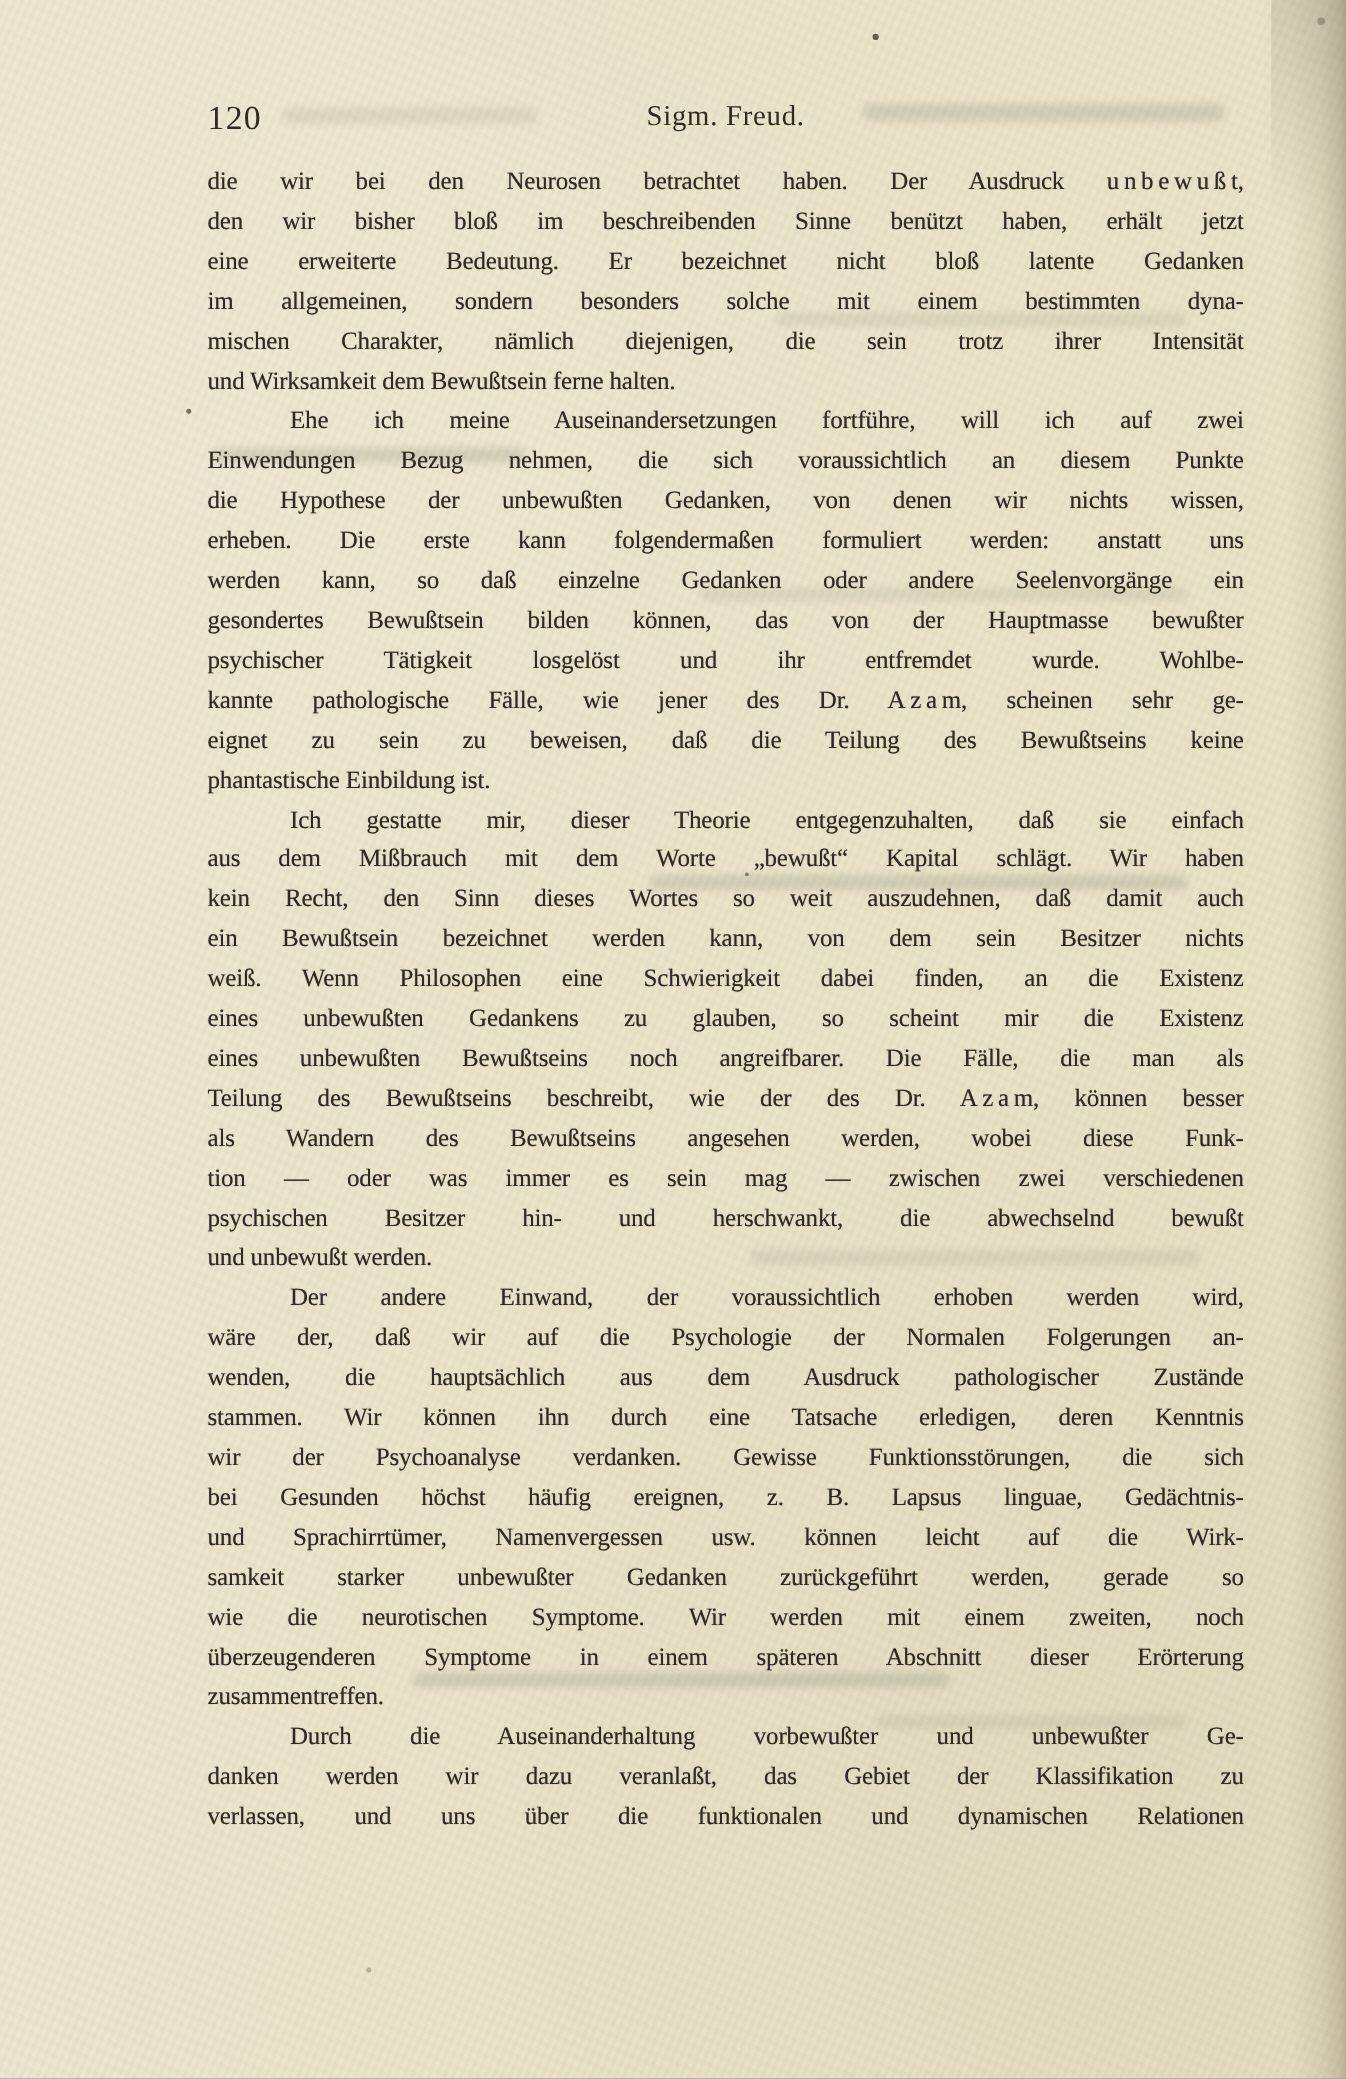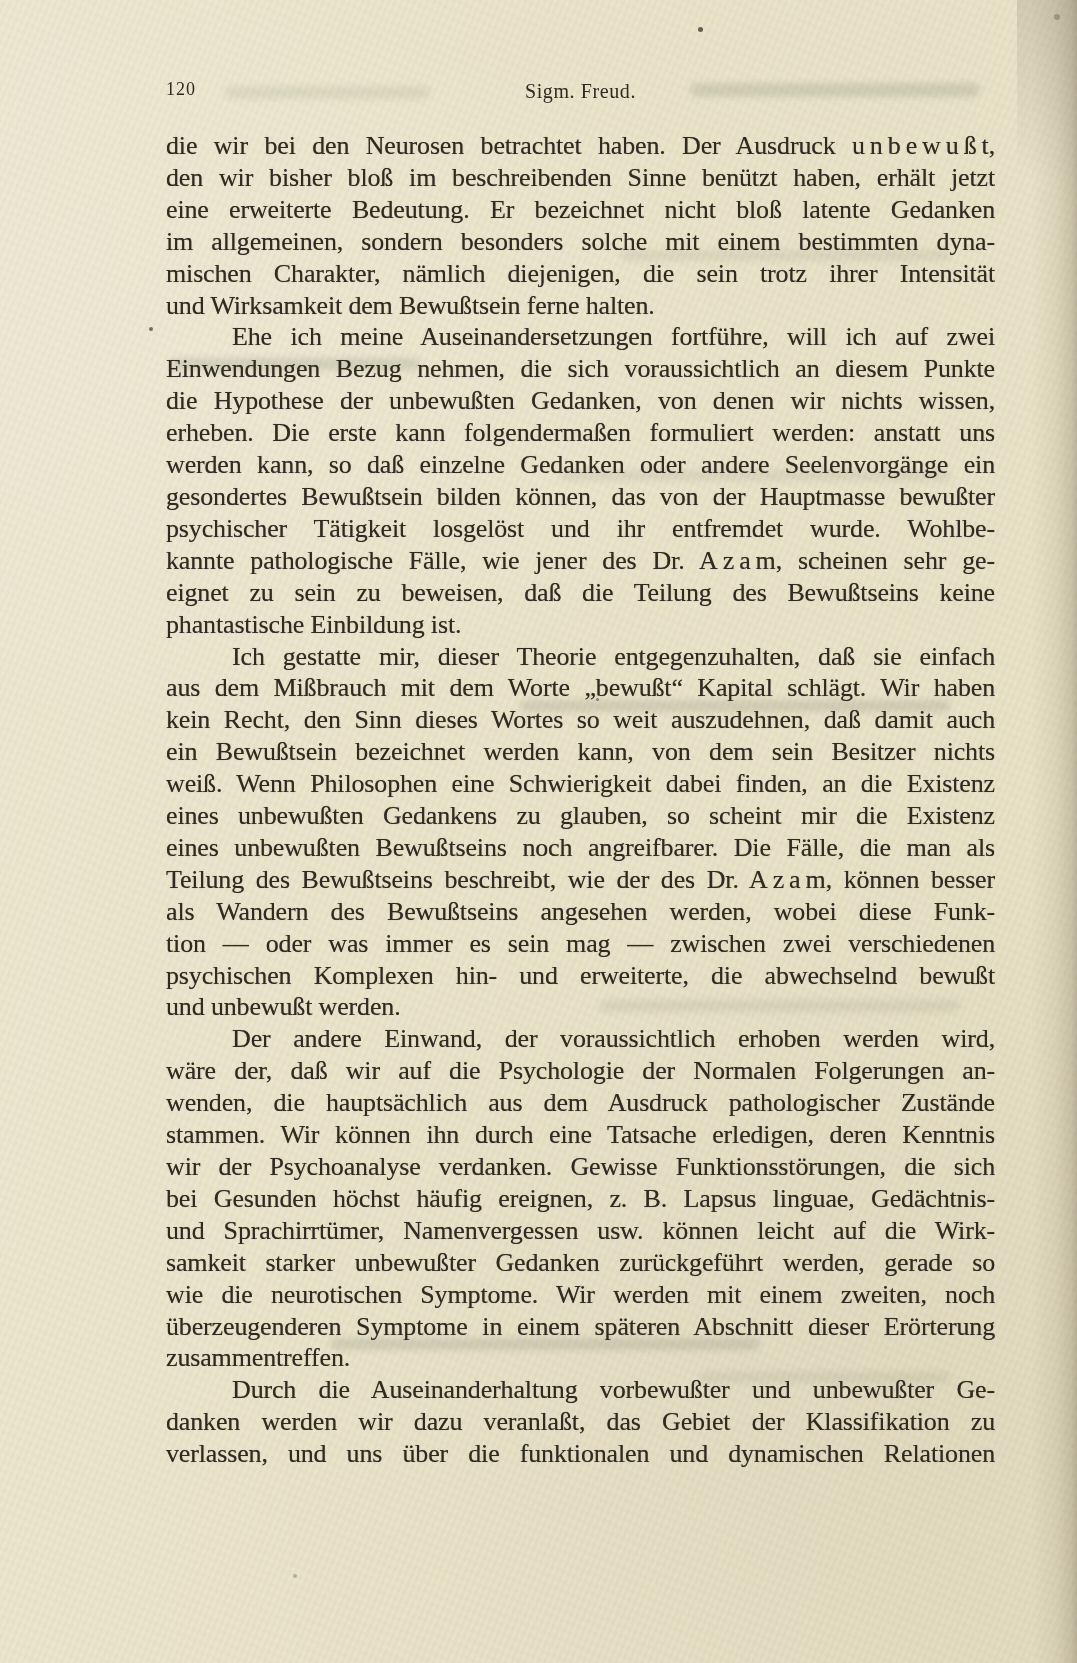--- a/index.html
+++ b/index.html
@@ -24,25 +24,25 @@
   
   .edge-shade{
     position:absolute;top:0;bottom:0;right:0;width:46px;pointer-events:none;
     background:linear-gradient(to right, rgba(116,102,74,0) 0%, rgba(116,102,74,0.10) 55%, rgba(100,87,62,0.22) 88%, rgba(88,76,54,0.30) 100%);
   }
   .edge-shade-top{
     position:absolute;top:0;right:0;width:60px;height:260px;pointer-events:none;
     background:linear-gradient(200deg, rgba(95,85,65,0.18), rgba(95,85,65,0) 70%);
   }
   .header{position:absolute;top:79px;left:166px;width:829px;height:30px;}
-  .page-number{position:absolute;left:0;top:0;font-size:18px;letter-spacing:1px;}
-  .running-title{position:absolute;left:0;top:1px;width:100%;text-align:center;font-size:20px;letter-spacing:0.6px;}
+  .page-number{position:absolute;left:0;top:0;font-size:27px;letter-spacing:1px;}
+  .running-title{position:absolute;left:0;top:1px;width:100%;text-align:center;font-size:23px;letter-spacing:0.6px;}
   .body-text{
     position:absolute;left:166px;top:130px;width:829px;
-    font-size:26px;line-height:31.92px;letter-spacing:-0.15px;
+    font-size:20px;line-height:31.92px;letter-spacing:-0.15px;
     text-shadow:0 0 0.7px rgba(47,42,34,0.55);
   }
   .line{
     text-align:justify;text-align-last:justify;
     height:31.92px;overflow:hidden;white-space:normal;
   }
   .line.lastline{text-align-last:left;}
   .line.indent{text-indent:66px;}
   
   .smudge{
@@ -107,21 +107,21 @@
           <div class="line indent">Ich gestatte mir, dieser Theorie entgegenzuhalten,  daß sie einfach</div>
           <div class="line">aus dem Mißbrauch mit dem Worte „bewußt“ Kapital schlägt. Wir haben</div>
           <div class="line">kein Recht, den Sinn dieses Wortes so weit auszudehnen, daß damit auch</div>
           <div class="line">ein Bewußtsein bezeichnet werden kann,  von dem sein  Besitzer  nichts</div>
           <div class="line">weiß. Wenn Philosophen eine Schwierigkeit dabei finden, an die Existenz</div>
           <div class="line">eines unbewußten Gedankens zu glauben,  so scheint  mir  die  Existenz</div>
           <div class="line">eines unbewußten Bewußtseins noch angreifbarer.  Die Fälle, die man als</div>
           <div class="line">Teilung des Bewußtseins beschreibt, wie der des Dr. A z a m,  können besser</div>
           <div class="line">als Wandern des Bewußtseins angesehen werden,  wobei diese  Funk-</div>
           <div class="line">tion  —  oder was immer es sein mag  —  zwischen  zwei  verschiedenen</div>
-          <div class="line">psychischen  Komplexen hin- und erweiterte,  die abwechselnd  bewußt</div>
+          <div class="line">psychischen  Besitzer hin- und herschwankt,  die abwechselnd  bewußt</div>
           <div class="line lastline">und unbewußt werden.</div>
         </div>
         <div>
           <div class="line indent">Der  andere  Einwand,  der  voraussichtlich  erhoben  werden  wird,</div>
           <div class="line">wäre der,  daß  wir  auf  die  Psychologie  der  Normalen  Folgerungen  an-</div>
           <div class="line">wenden,  die  hauptsächlich  aus  dem  Ausdruck  pathologischer  Zustände</div>
           <div class="line">stammen. Wir können ihn durch  eine  Tatsache  erledigen,  deren  Kenntnis</div>
           <div class="line">wir der Psychoanalyse verdanken.  Gewisse Funktionsstörungen,  die sich</div>
           <div class="line">bei Gesunden höchst häufig ereignen,  z. B.  Lapsus  linguae,  Gedächtnis-</div>
           <div class="line">und Sprachirrtümer,  Namenvergessen usw. können leicht auf die  Wirk-</div>

